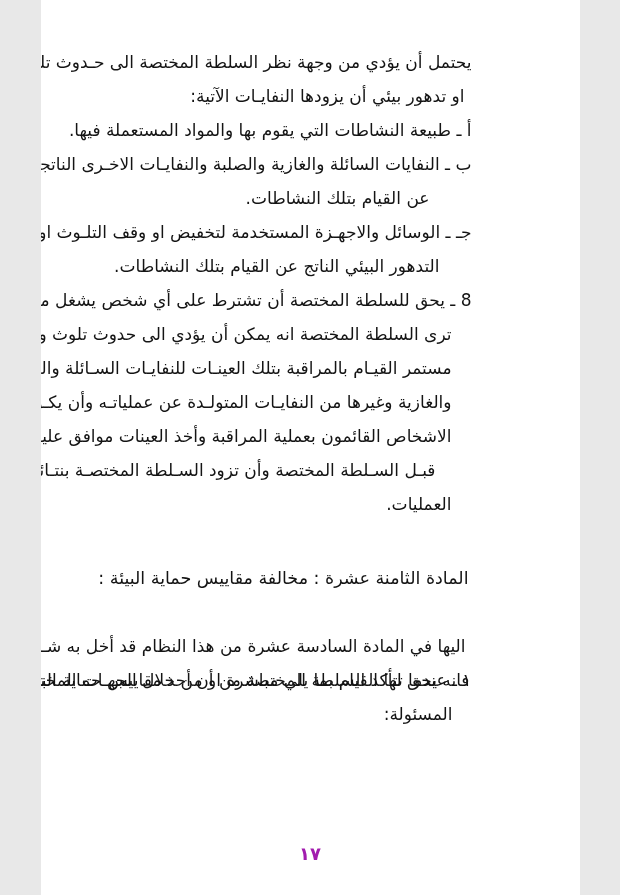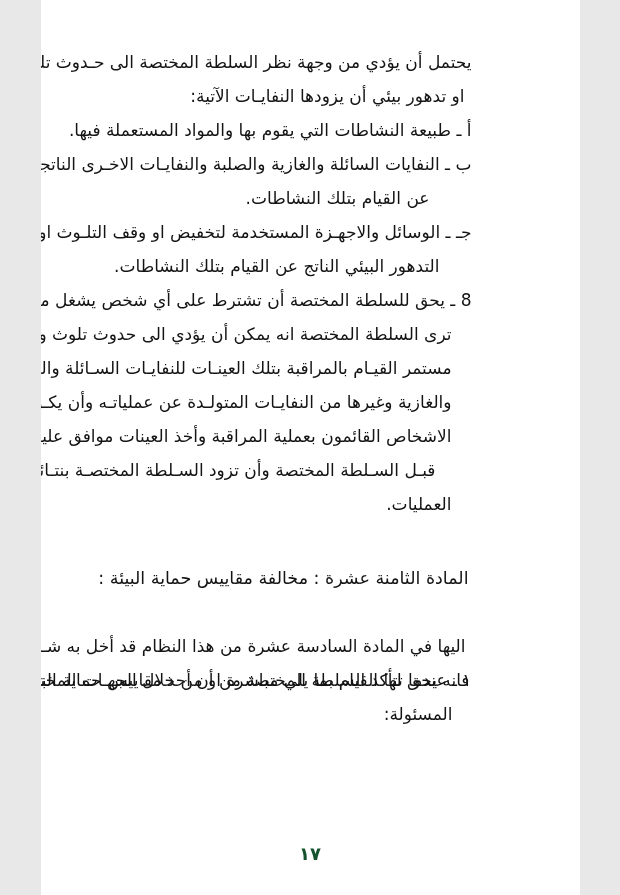--- a/index.html
+++ b/index.html
@@ -51,21 +51,21 @@
   #l18{top:666px; left:100px; right:110px;}
   #l19{top:700px; right:127px;}
 
   .page-number{
     position:absolute;
     top:843px;left:0;right:0;
     text-align:center;
     font-size:18px;
     font-weight:bold;
     letter-spacing:2px;
-    color:#14532d;
+    color:#a21caf;
   }
 </style>
 </head>
 <body>
 
 <div class="page">
 
   <div class="line just" id="l1">يحتمل أن يؤدي من وجهة نظر السلطة المختصة الى حـدوث تلـوث</div>
   <div class="line ra" id="l2">او تدهور بيئي أن يزودها النفايـات الآتية:</div>
 

